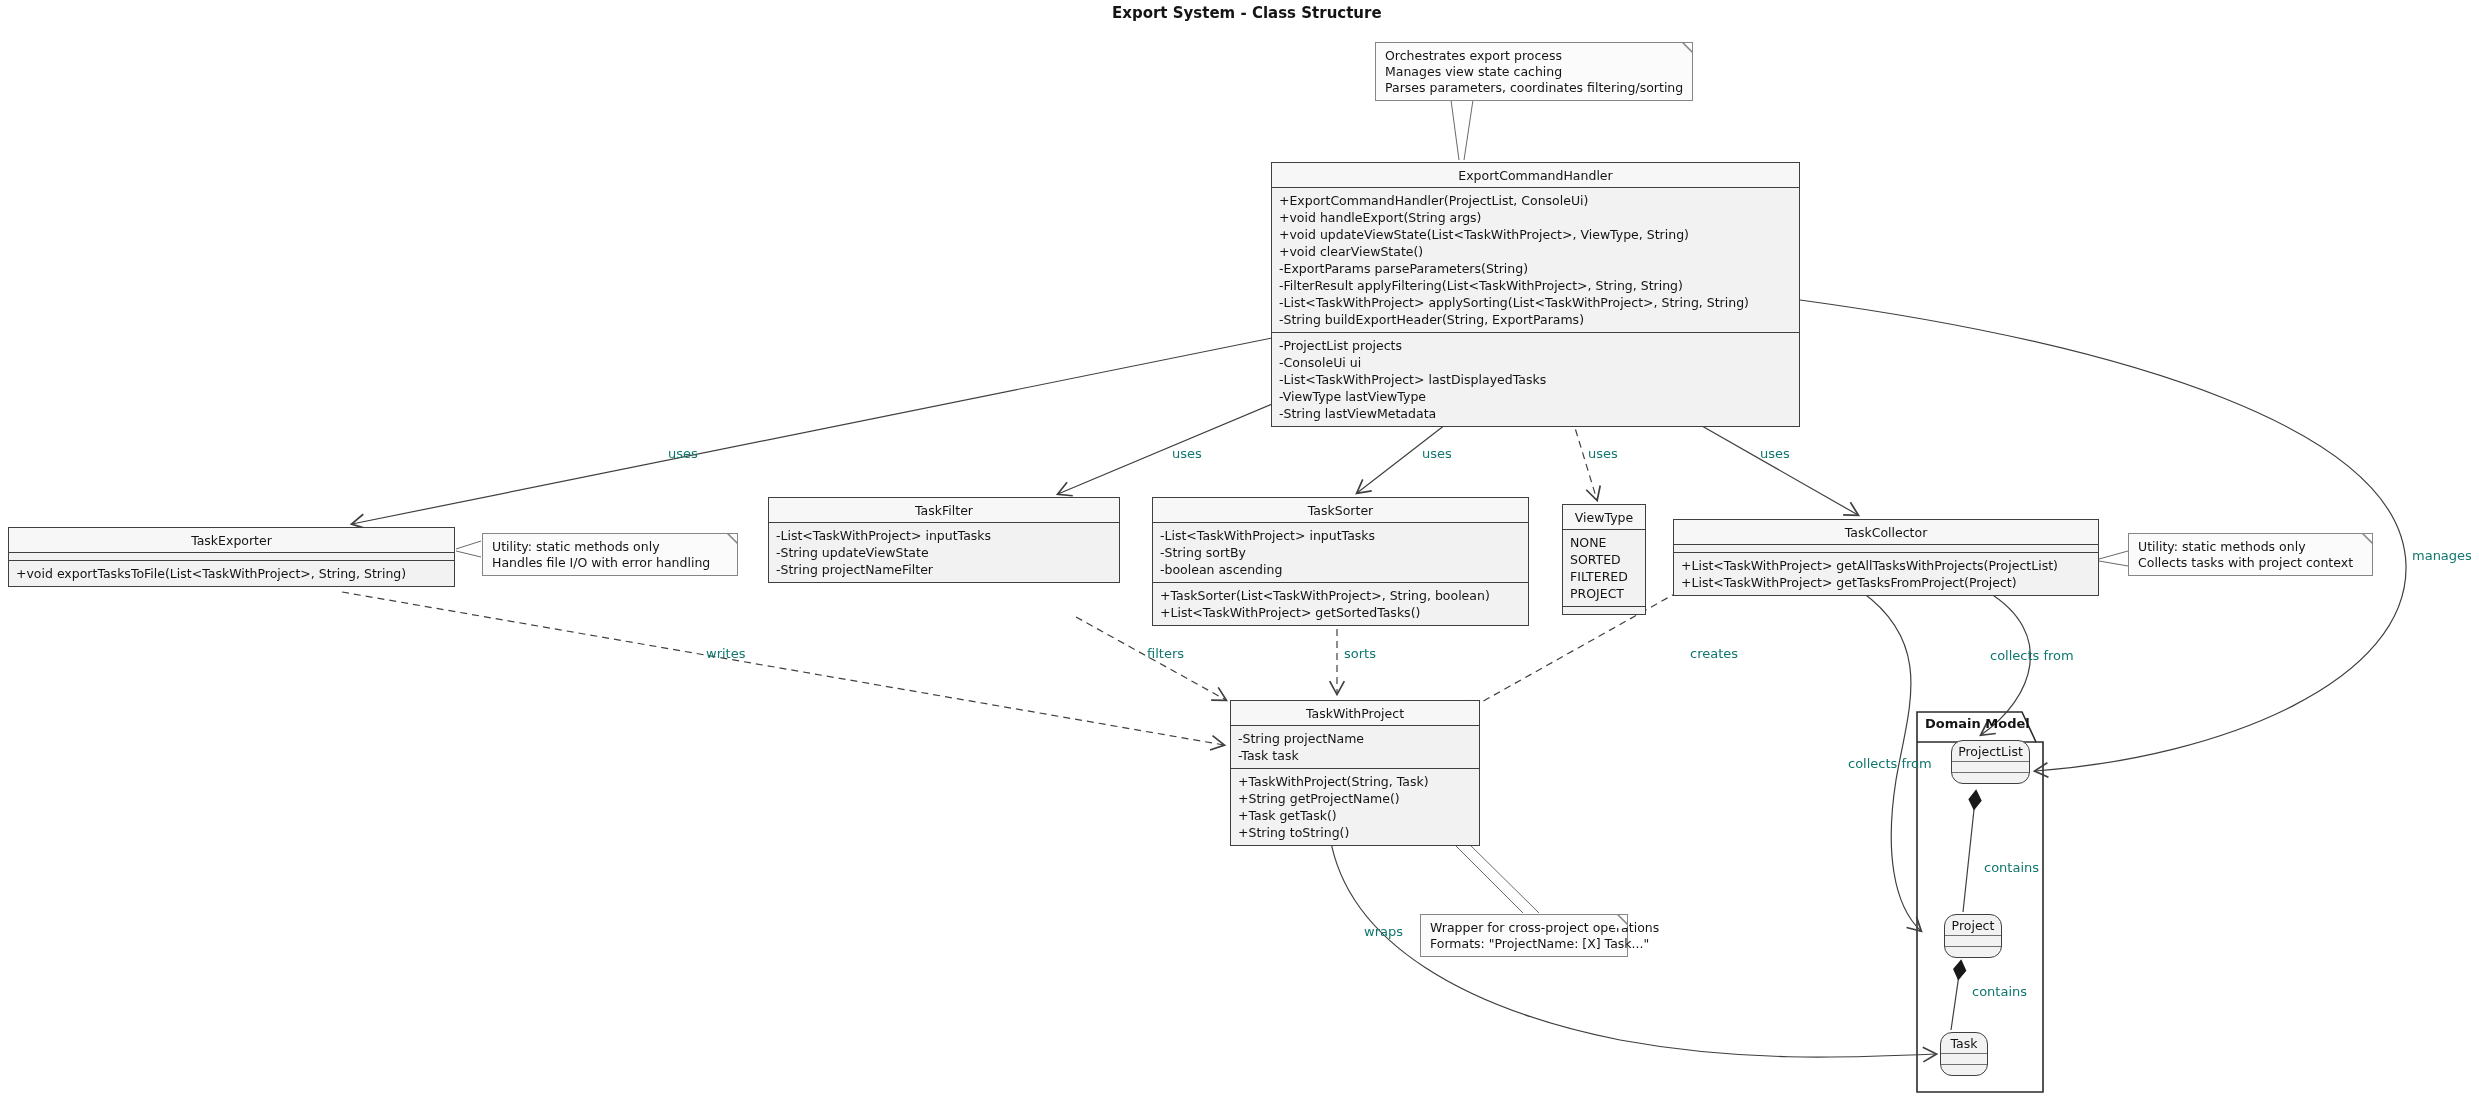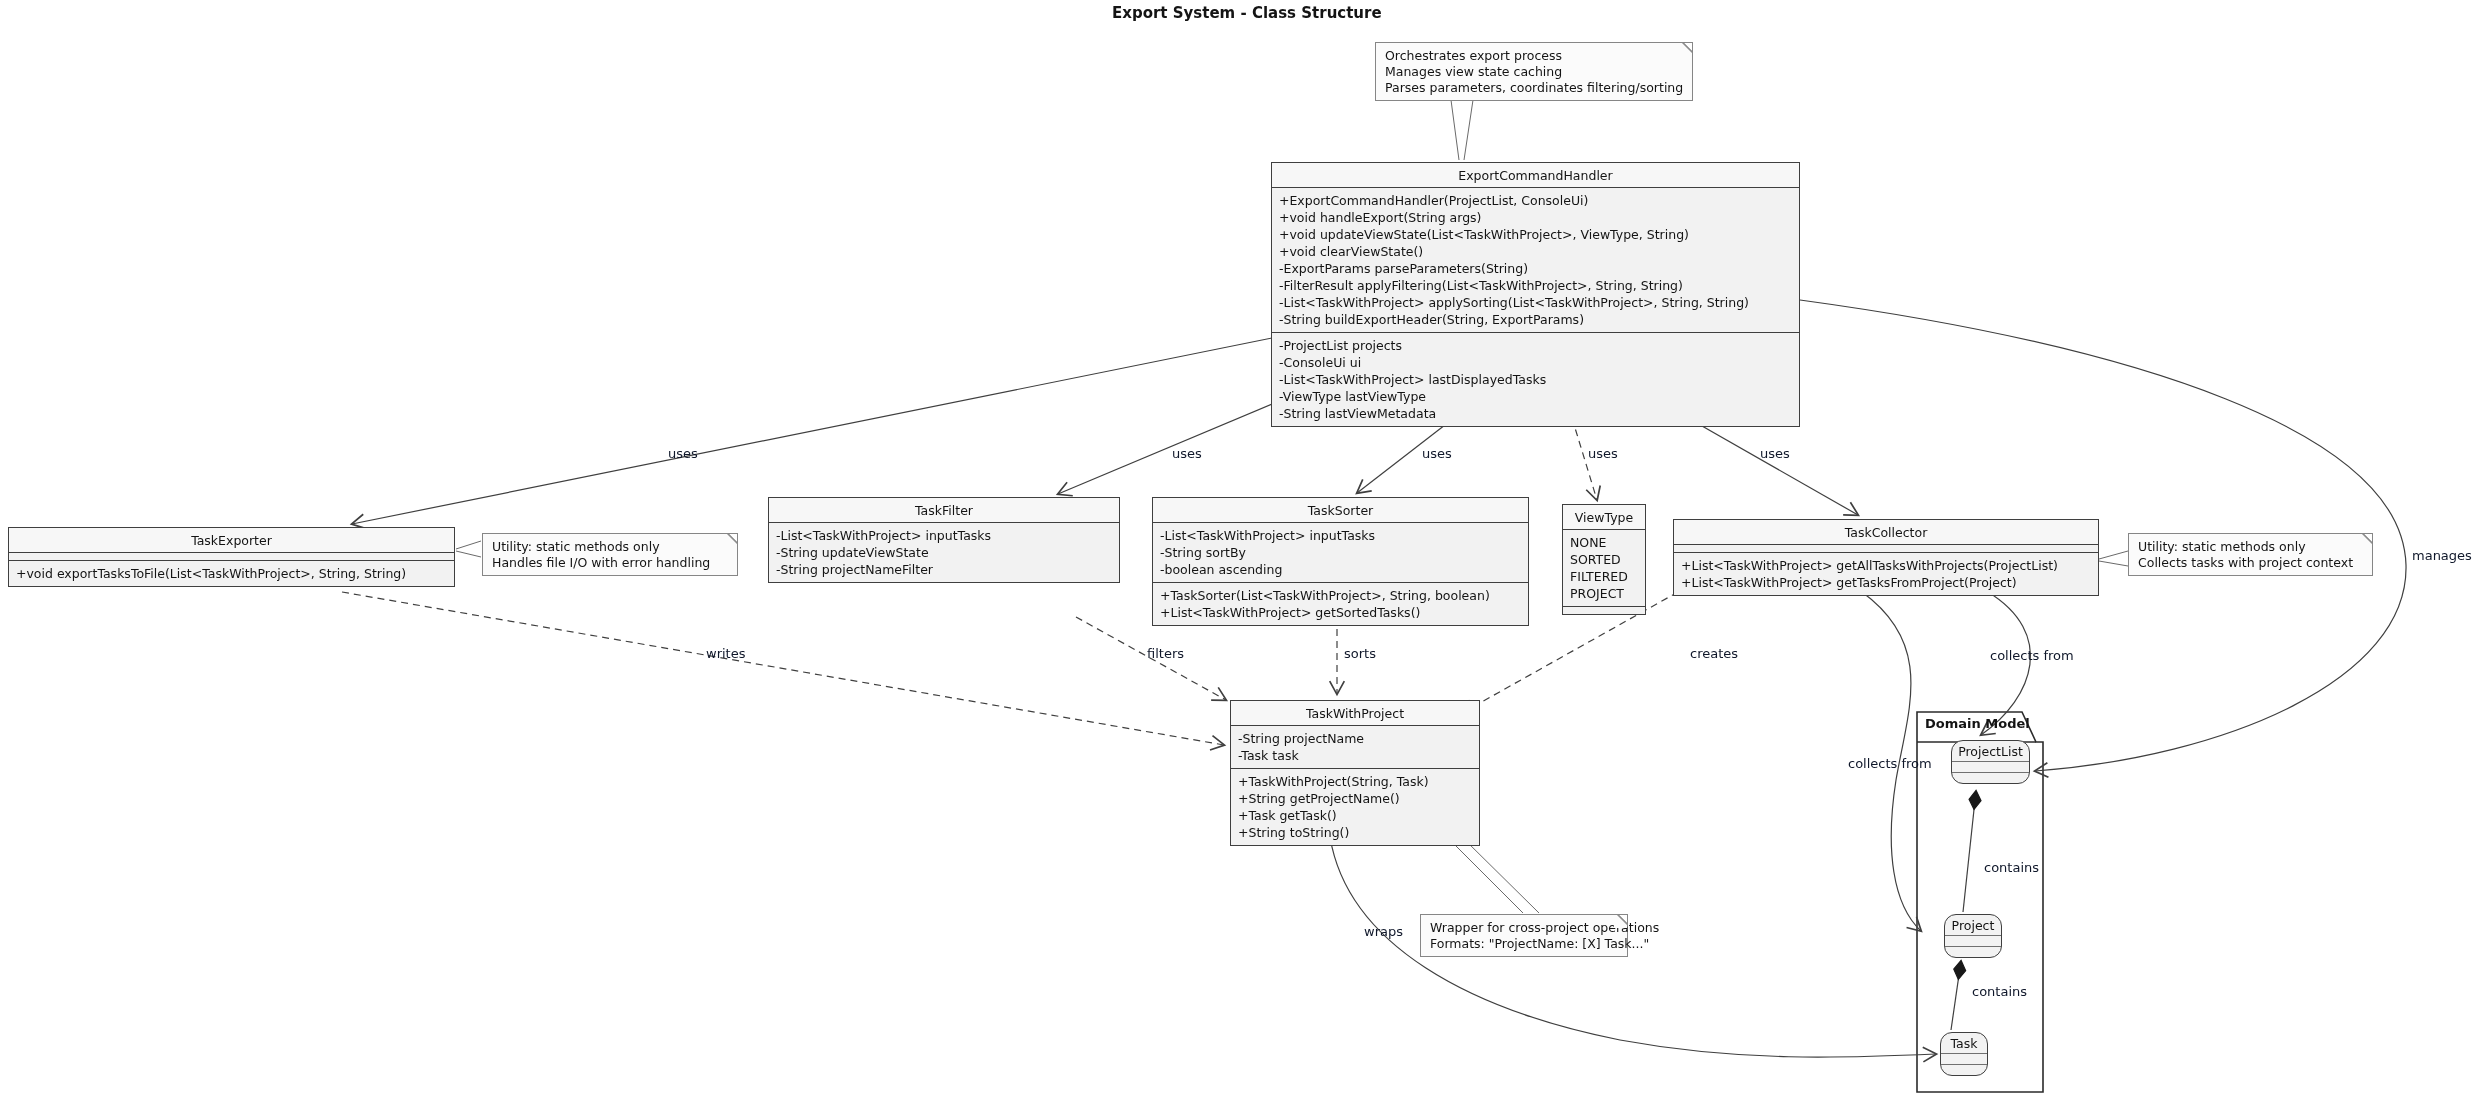--- a/index.html
+++ b/index.html
@@ -10,21 +10,21 @@
   .cls{position:absolute;background:#f2f2f2;border:1.5px solid #3f3f3f;box-sizing:border-box;
        font-size:12.5px;line-height:17px;white-space:nowrap;}
   .cls-name{text-align:center;padding:4px 8px 3px;border-bottom:1px solid #3f3f3f;background:#f7f7f7;}
   .sec{padding:4px 7px;border-bottom:1px solid #3f3f3f;}
   .sec:last-child{border-bottom:none;}
   .sec.empty{padding:0;height:7px;}
   .note{position:absolute;background:#fbfbfb;border:1px solid #868686;box-sizing:border-box;
         font-size:12.5px;line-height:16px;padding:5px 9px 4px;white-space:nowrap;}
   .fold{position:absolute;top:0;right:0;width:13px;height:13px;
         background:linear-gradient(225deg,#ffffff 0%,#ffffff 30%,#8b8b8b 31%,#8b8b8b 38%,#fbfbfb 39%);}
-  .elabel{position:absolute;font-size:13px;white-space:nowrap;color:#0f172a;}
+  .elabel{position:absolute;font-size:13px;white-space:nowrap;color:#0f766e;}
   .mini{position:absolute;background:#f2f2f2;border:1.5px solid #3f3f3f;border-radius:12px;
         box-sizing:border-box;font-size:12.5px;text-align:center;overflow:hidden;}
   .mini-name{padding:3px 6px 2px;}
   .strip{border-top:1px solid #707070;height:10px;}
   .pkg-name{position:absolute;font-weight:bold;font-size:13px;white-space:nowrap;}
 </style>
 </head>
 <body>
 
 <div id="canvas">

